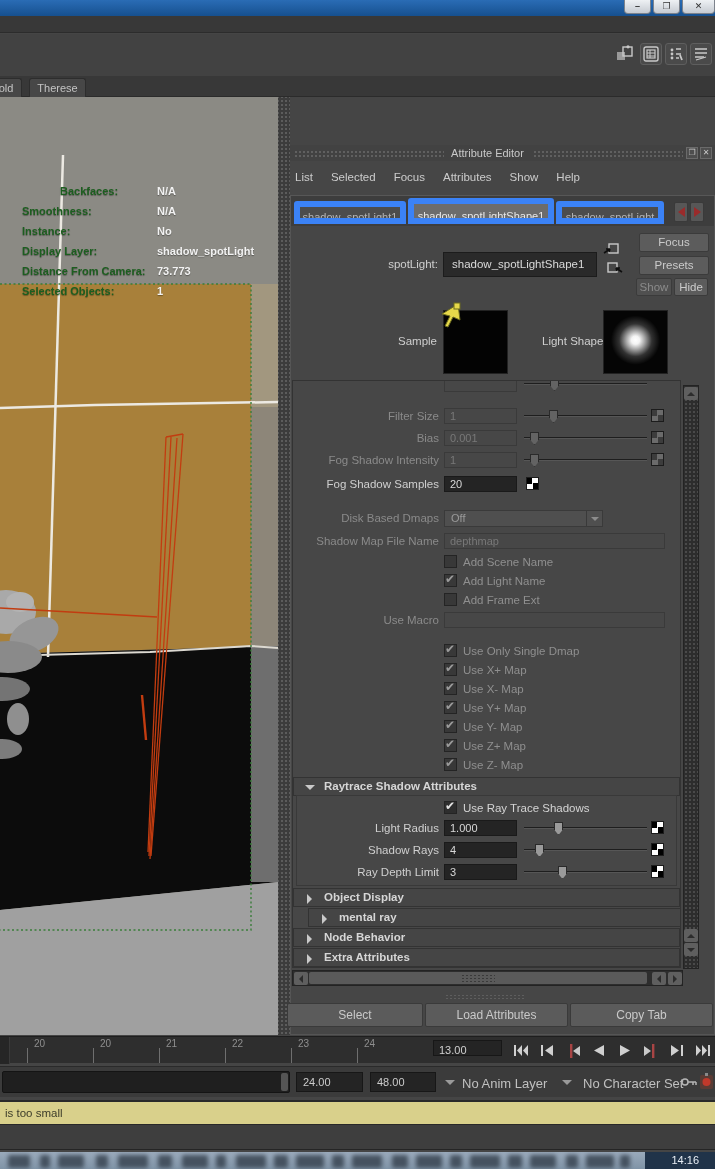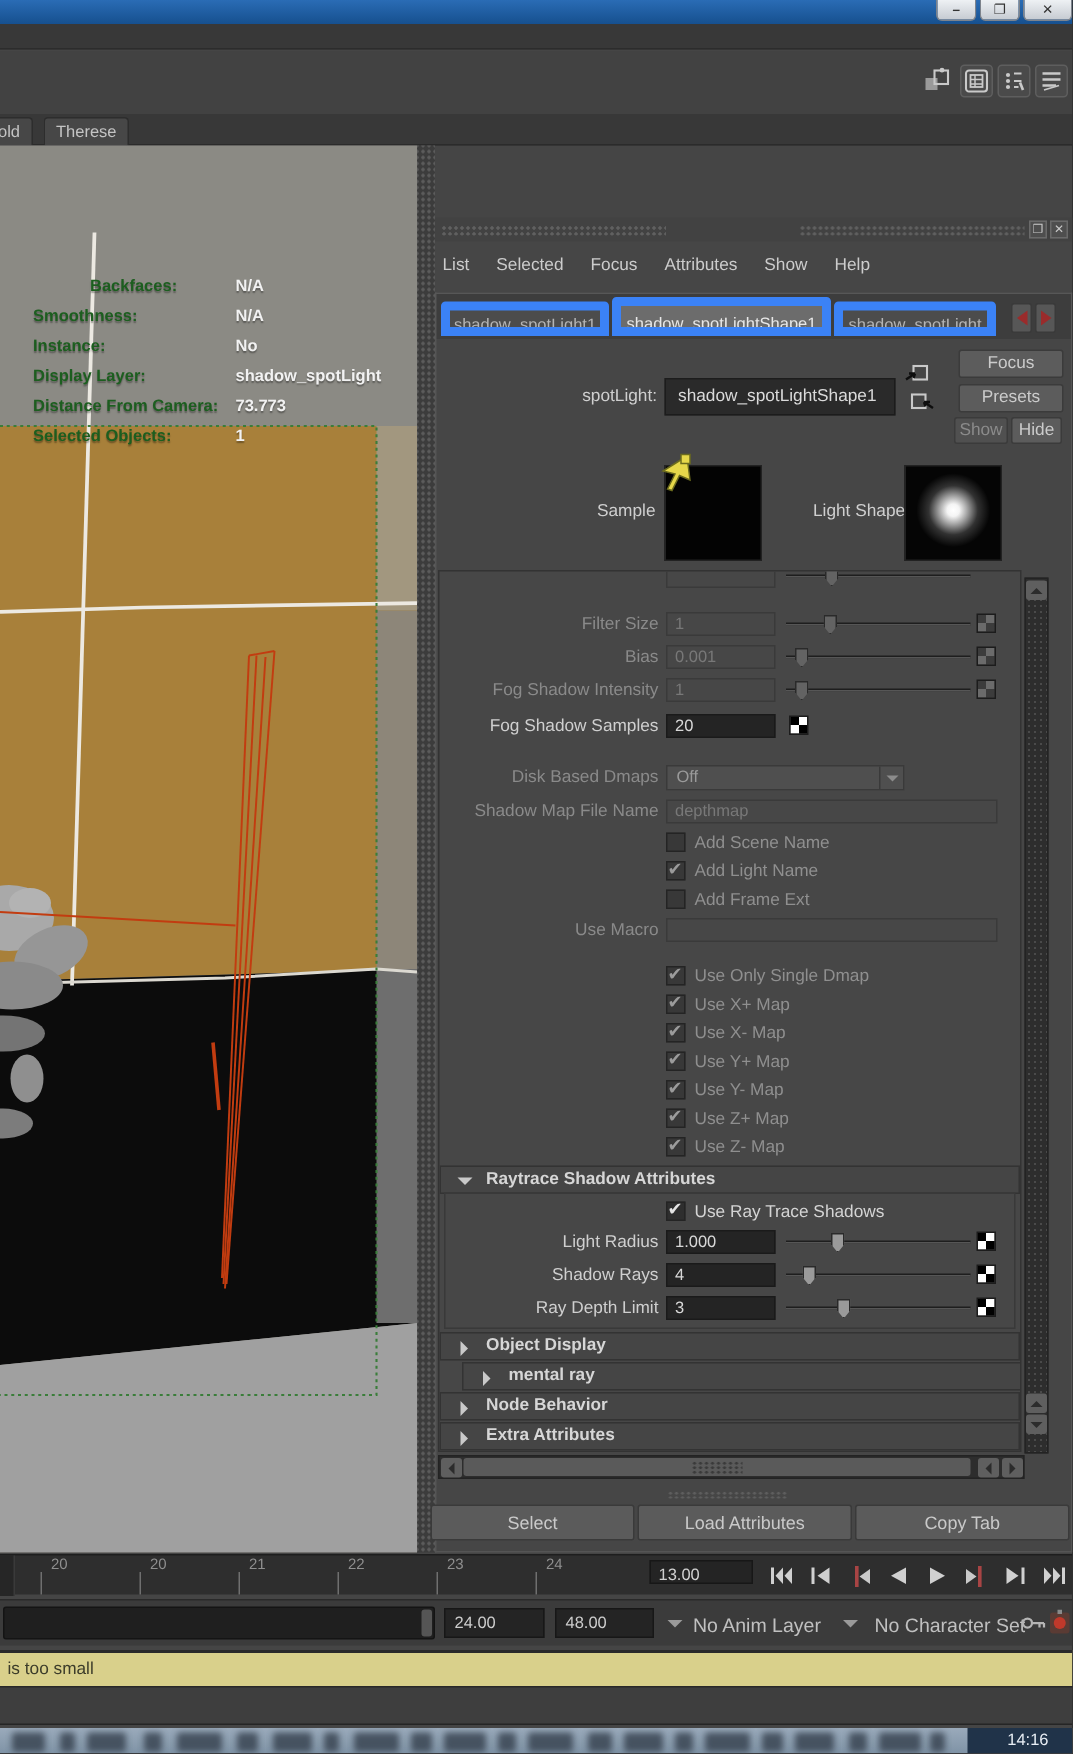--- a/index.html
+++ b/index.html
@@ -251,20 +251,21 @@
         <div class="hudrow" style="top: 168px;"><span class="hl">Distance From Camera:</span><span class="hv">73.773</span></div>
         <div class="hudrow" style="top: 188px;"><span class="hl">Selected Objects:</span><span class="hv">1</span></div>
       </div>
   </div>
 
   <div class="separator"></div>
 
   <div class="ae">
     <div class="ae-titlebar">
       <div class="ae-dots" style="left:4px;width:150px;"></div>
+      <div class="ae-title">Attribute Editor</div>
       <div class="ae-dots" style="right:32px;width:150px;"></div>
       <div class="ae-hbtn" style="right:17px;">❐</div>
       <div class="ae-hbtn" style="right:3px;">✕</div>
     </div>
     <div class="ae-menubar" id="aemenus">
         <div class="ae-menu">List</div>
         <div class="ae-menu">Selected</div>
         <div class="ae-menu">Focus</div>
         <div class="ae-menu">Attributes</div>
         <div class="ae-menu">Show</div>

